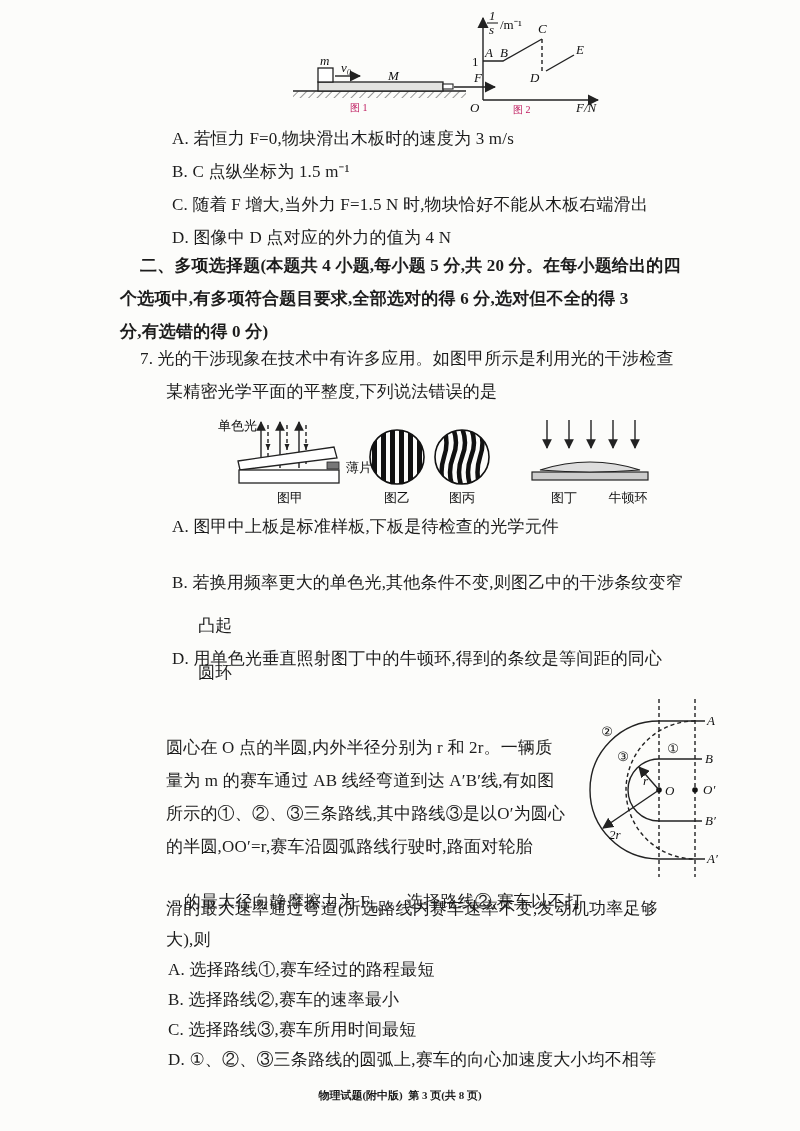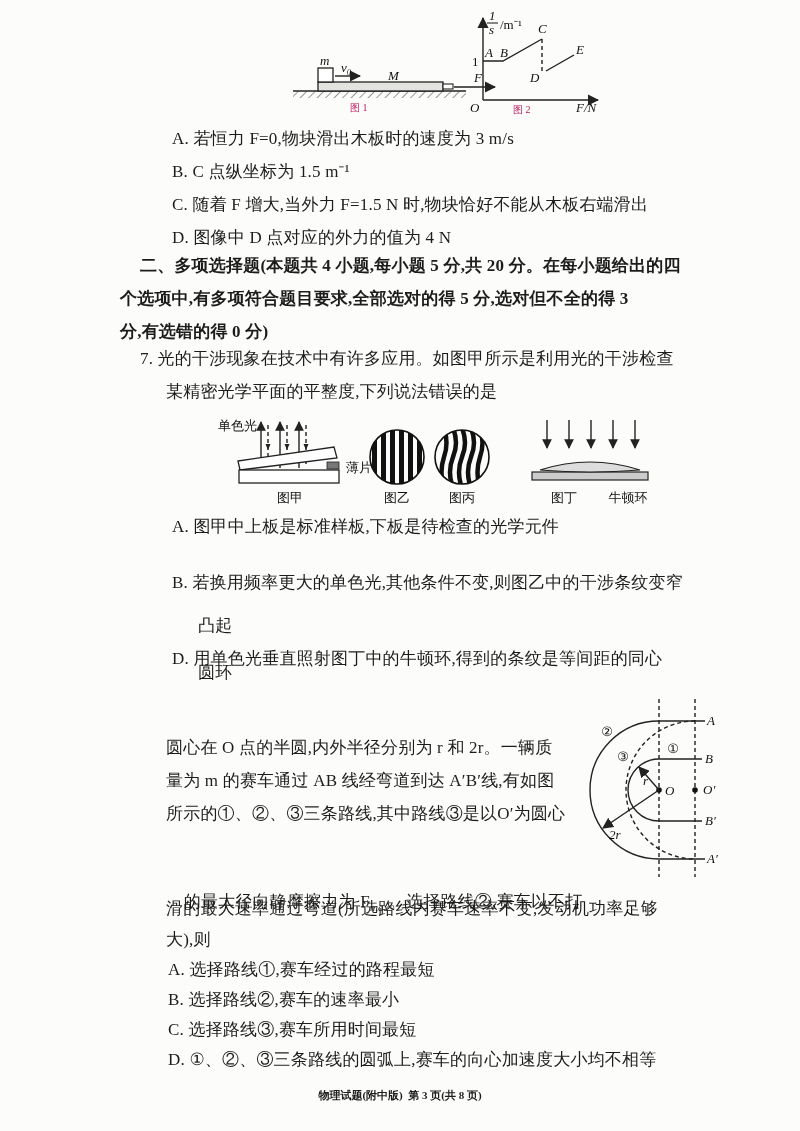--- a/index.html
+++ b/index.html
@@ -79,21 +79,21 @@
     <text class="it" x="114" y="107" font-size="14">F/N</text>
   </svg>
   <div class="caption" style="left:513px; top:103px;">图 2</div>
 
   <div class="tl" style="left:172px; top:128px;">A. 若恒力 F=0,物块滑出木板时的速度为 3 m/s</div>
   <div class="tl" style="left:172px; top:161px;">B. C 点纵坐标为 1.5 m⁻¹</div>
   <div class="tl" style="left:172px; top:194px;">C. 随着 F 增大,当外力 F=1.5 N 时,物块恰好不能从木板右端滑出</div>
   <div class="tl" style="left:172px; top:227px;">D. 图像中 D 点对应的外力的值为 4 N</div>
 
   <div class="tl bold" style="left:140px; top:255px;">二、多项选择题(本题共 4 小题,每小题 5 分,共 20 分。在每小题给出的四</div>
-  <div class="tl bold" style="left:120px; top:288px;">个选项中,有多项符合题目要求,全部选对的得 5 分,选对但不全的得 3</div>
+  <div class="tl bold" style="left:120px; top:288px;">个选项中,有多项符合题目要求,全部选对的得 6 分,选对但不全的得 3</div>
   <div class="tl bold" style="left:120px; top:321px;">分,有选错的得 0 分)</div>
 
   <div class="tl" style="left:140px; top:348px;">7. 光的干涉现象在技术中有许多应用。如图甲所示是利用光的干涉检查</div>
   <div class="tl" style="left:166px; top:381px;">某精密光学平面的平整度,下列说法错误的是</div>
 
   <svg style="left:160px; top:410px;" width="545" height="100" viewBox="0 0 545 100">
     <defs>
       <marker id="a3" viewBox="0 0 10 10" refX="9" refY="5" markerWidth="7" markerHeight="7" orient="auto-start-reverse">
         <path d="M0,0 L10,5 L0,10 z" fill="#222"></path>
       </marker>
@@ -172,20 +172,21 @@
 
   <div class="tl" style="left:172px; top:516px;">A. 图甲中上板是标准样板,下板是待检查的光学元件</div>
   <div class="tl" style="left:172px; top:564px;margin-top:8px;">B. 若换用频率更大的单色光,其他条件不变,则图乙中的干涉条纹变窄</div>
   <div class="tl" style="left:198px; top:615px;">凸起</div>
   <div class="tl" style="left:172px; top:648px;">D. 用单色光垂直照射图丁中的牛顿环,得到的条纹是等间距的同心</div>
   <div class="tl" style="left:198px; top:662px;">圆环</div>
 
   <div class="tl" style="left:166px; top:737px;">圆心在 O 点的半圆,内外半径分别为 r 和 2r。一辆质</div>
   <div class="tl" style="left:166px; top:770px;">量为 m 的赛车通过 AB 线经弯道到达 A′B′线,有如图</div>
   <div class="tl" style="left:166px; top:803px;">所示的①、②、③三条路线,其中路线③是以O′为圆心</div>
+  <div class="tl" style="left:166px; top:836px;">的半圆,OO′=r,赛车沿圆弧路线行驶时,路面对轮胎</div>
   <div class="tl" style="left:166px; top:869px;">
     <span>的最大径向静摩擦力为 F</span><span class="sub it">max</span><span>。选择路线②,赛车以不打</span>
   </div>
   <div class="tl" style="left:166px; top:898px;">滑的最大速率通过弯道(所选路线内赛车速率不变,发动机功率足够</div>
   <div class="tl" style="left:166px; top:929px;">大),则</div>
 
   <svg style="left:583px; top:693px;" width="215" height="190" viewBox="0 0 215 190">
     <defs>
       <marker id="a4" viewBox="0 0 10 10" refX="9" refY="5" markerWidth="8" markerHeight="8" orient="auto-start-reverse">
         <path d="M0,0 L10,5 L0,10 z" fill="#222"></path>

